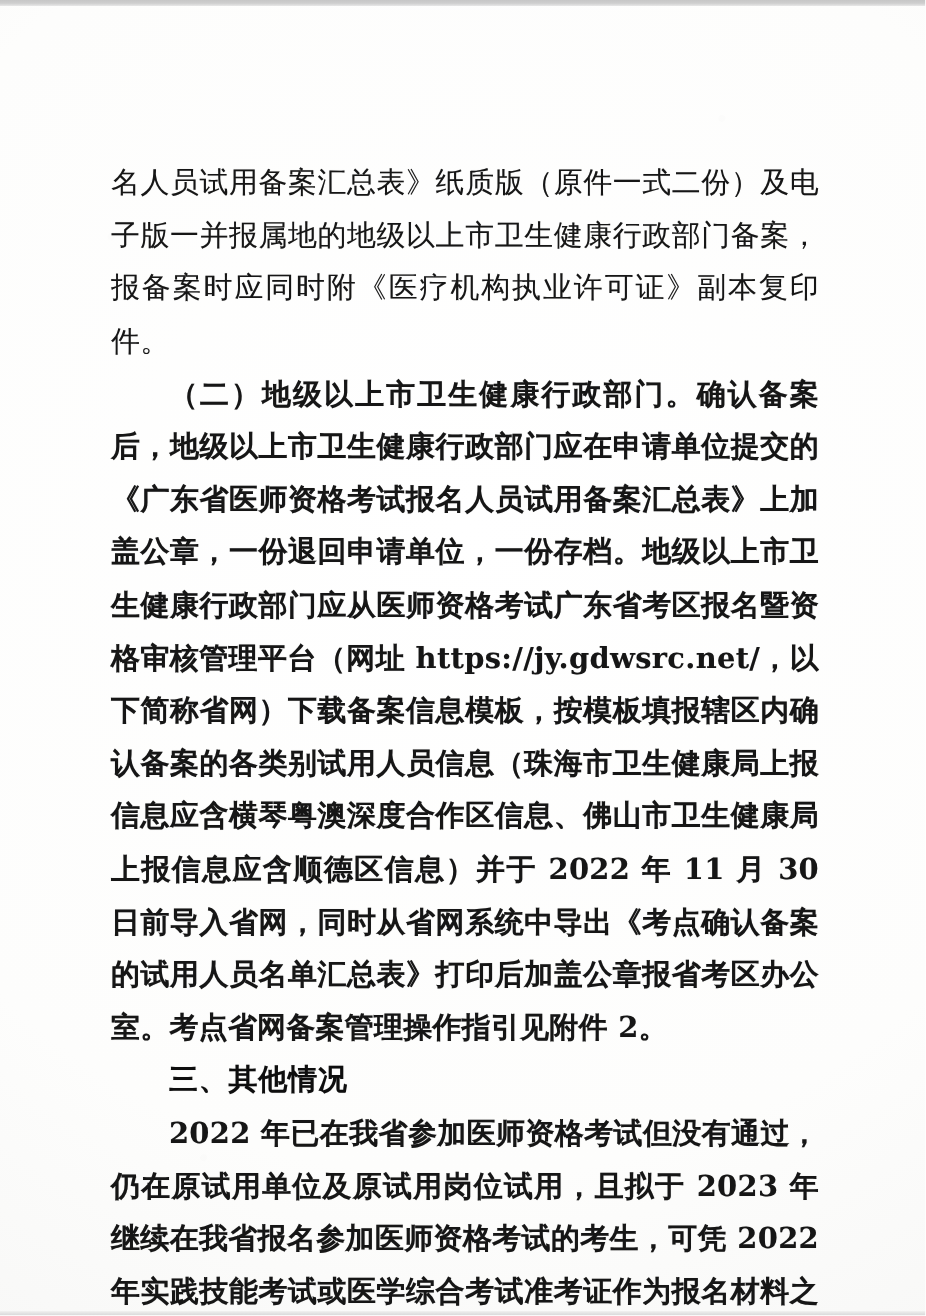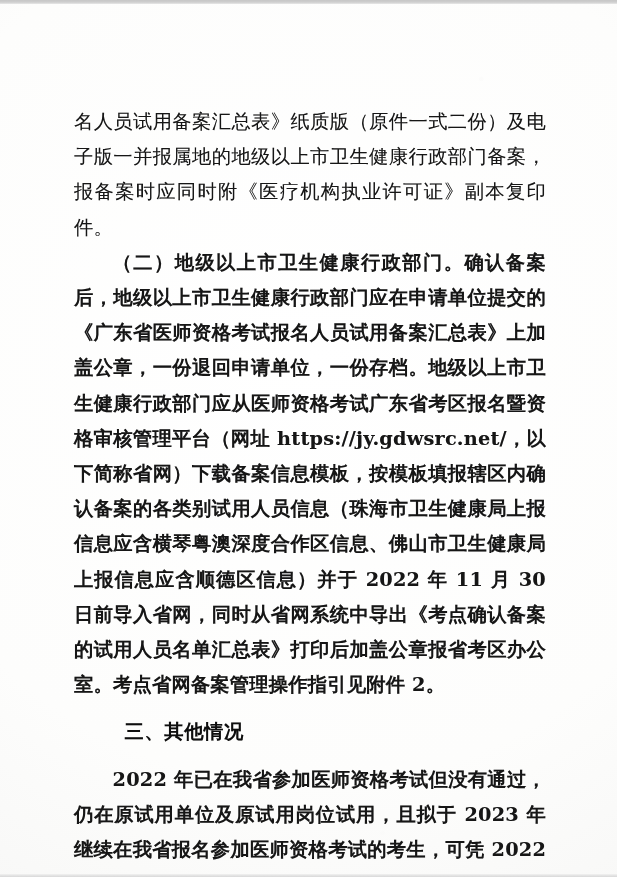--- a/index.html
+++ b/index.html
@@ -72,21 +72,21 @@
     text-justify: inter-character;
     text-align-last: left;
     font-weight: 400;
   }
   .para.indent {
     text-indent: 2em;
     font-weight: bold;
   }
 
   .heading {
-    margin: 12px;
+    margin: 0;
     color: #0e0e0e;
     font-family: "DejaVu Sans", "Liberation Sans", sans-serif;
     font-size: 19.3px;
     line-height: 35.2px;
     font-weight: 700;
     text-indent: 2em;
     letter-spacing: .6px;
   }
 
   

